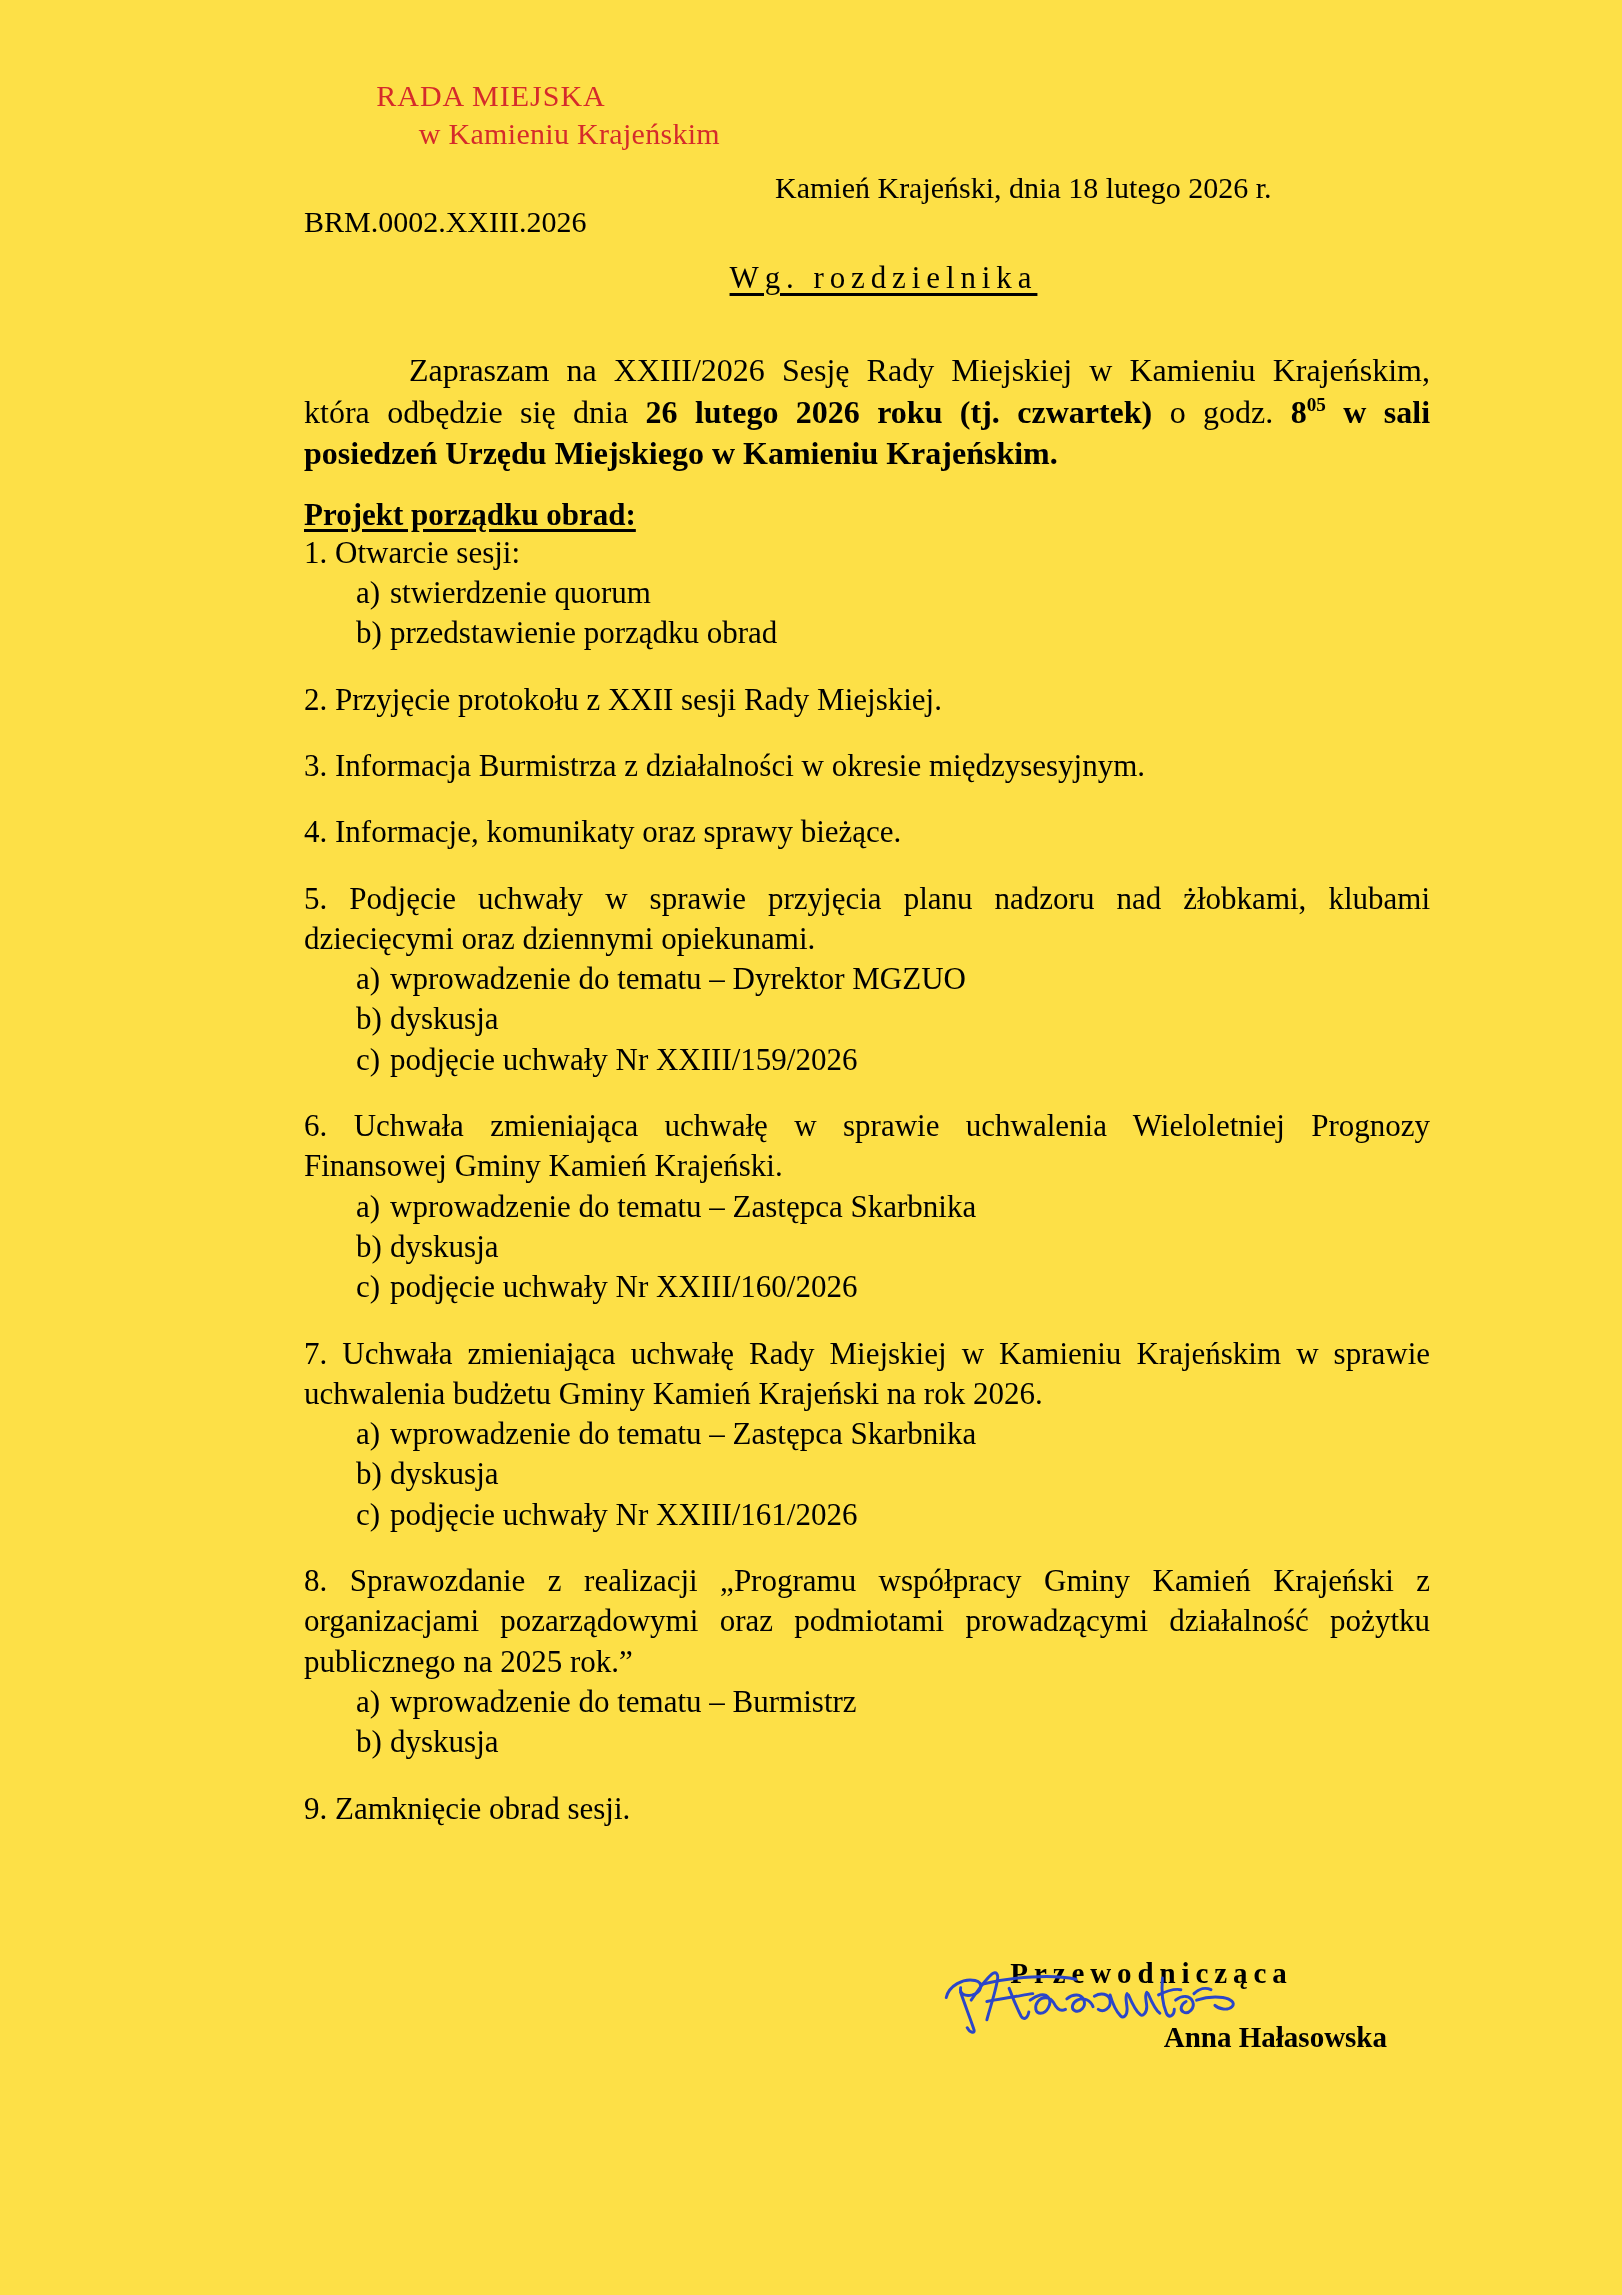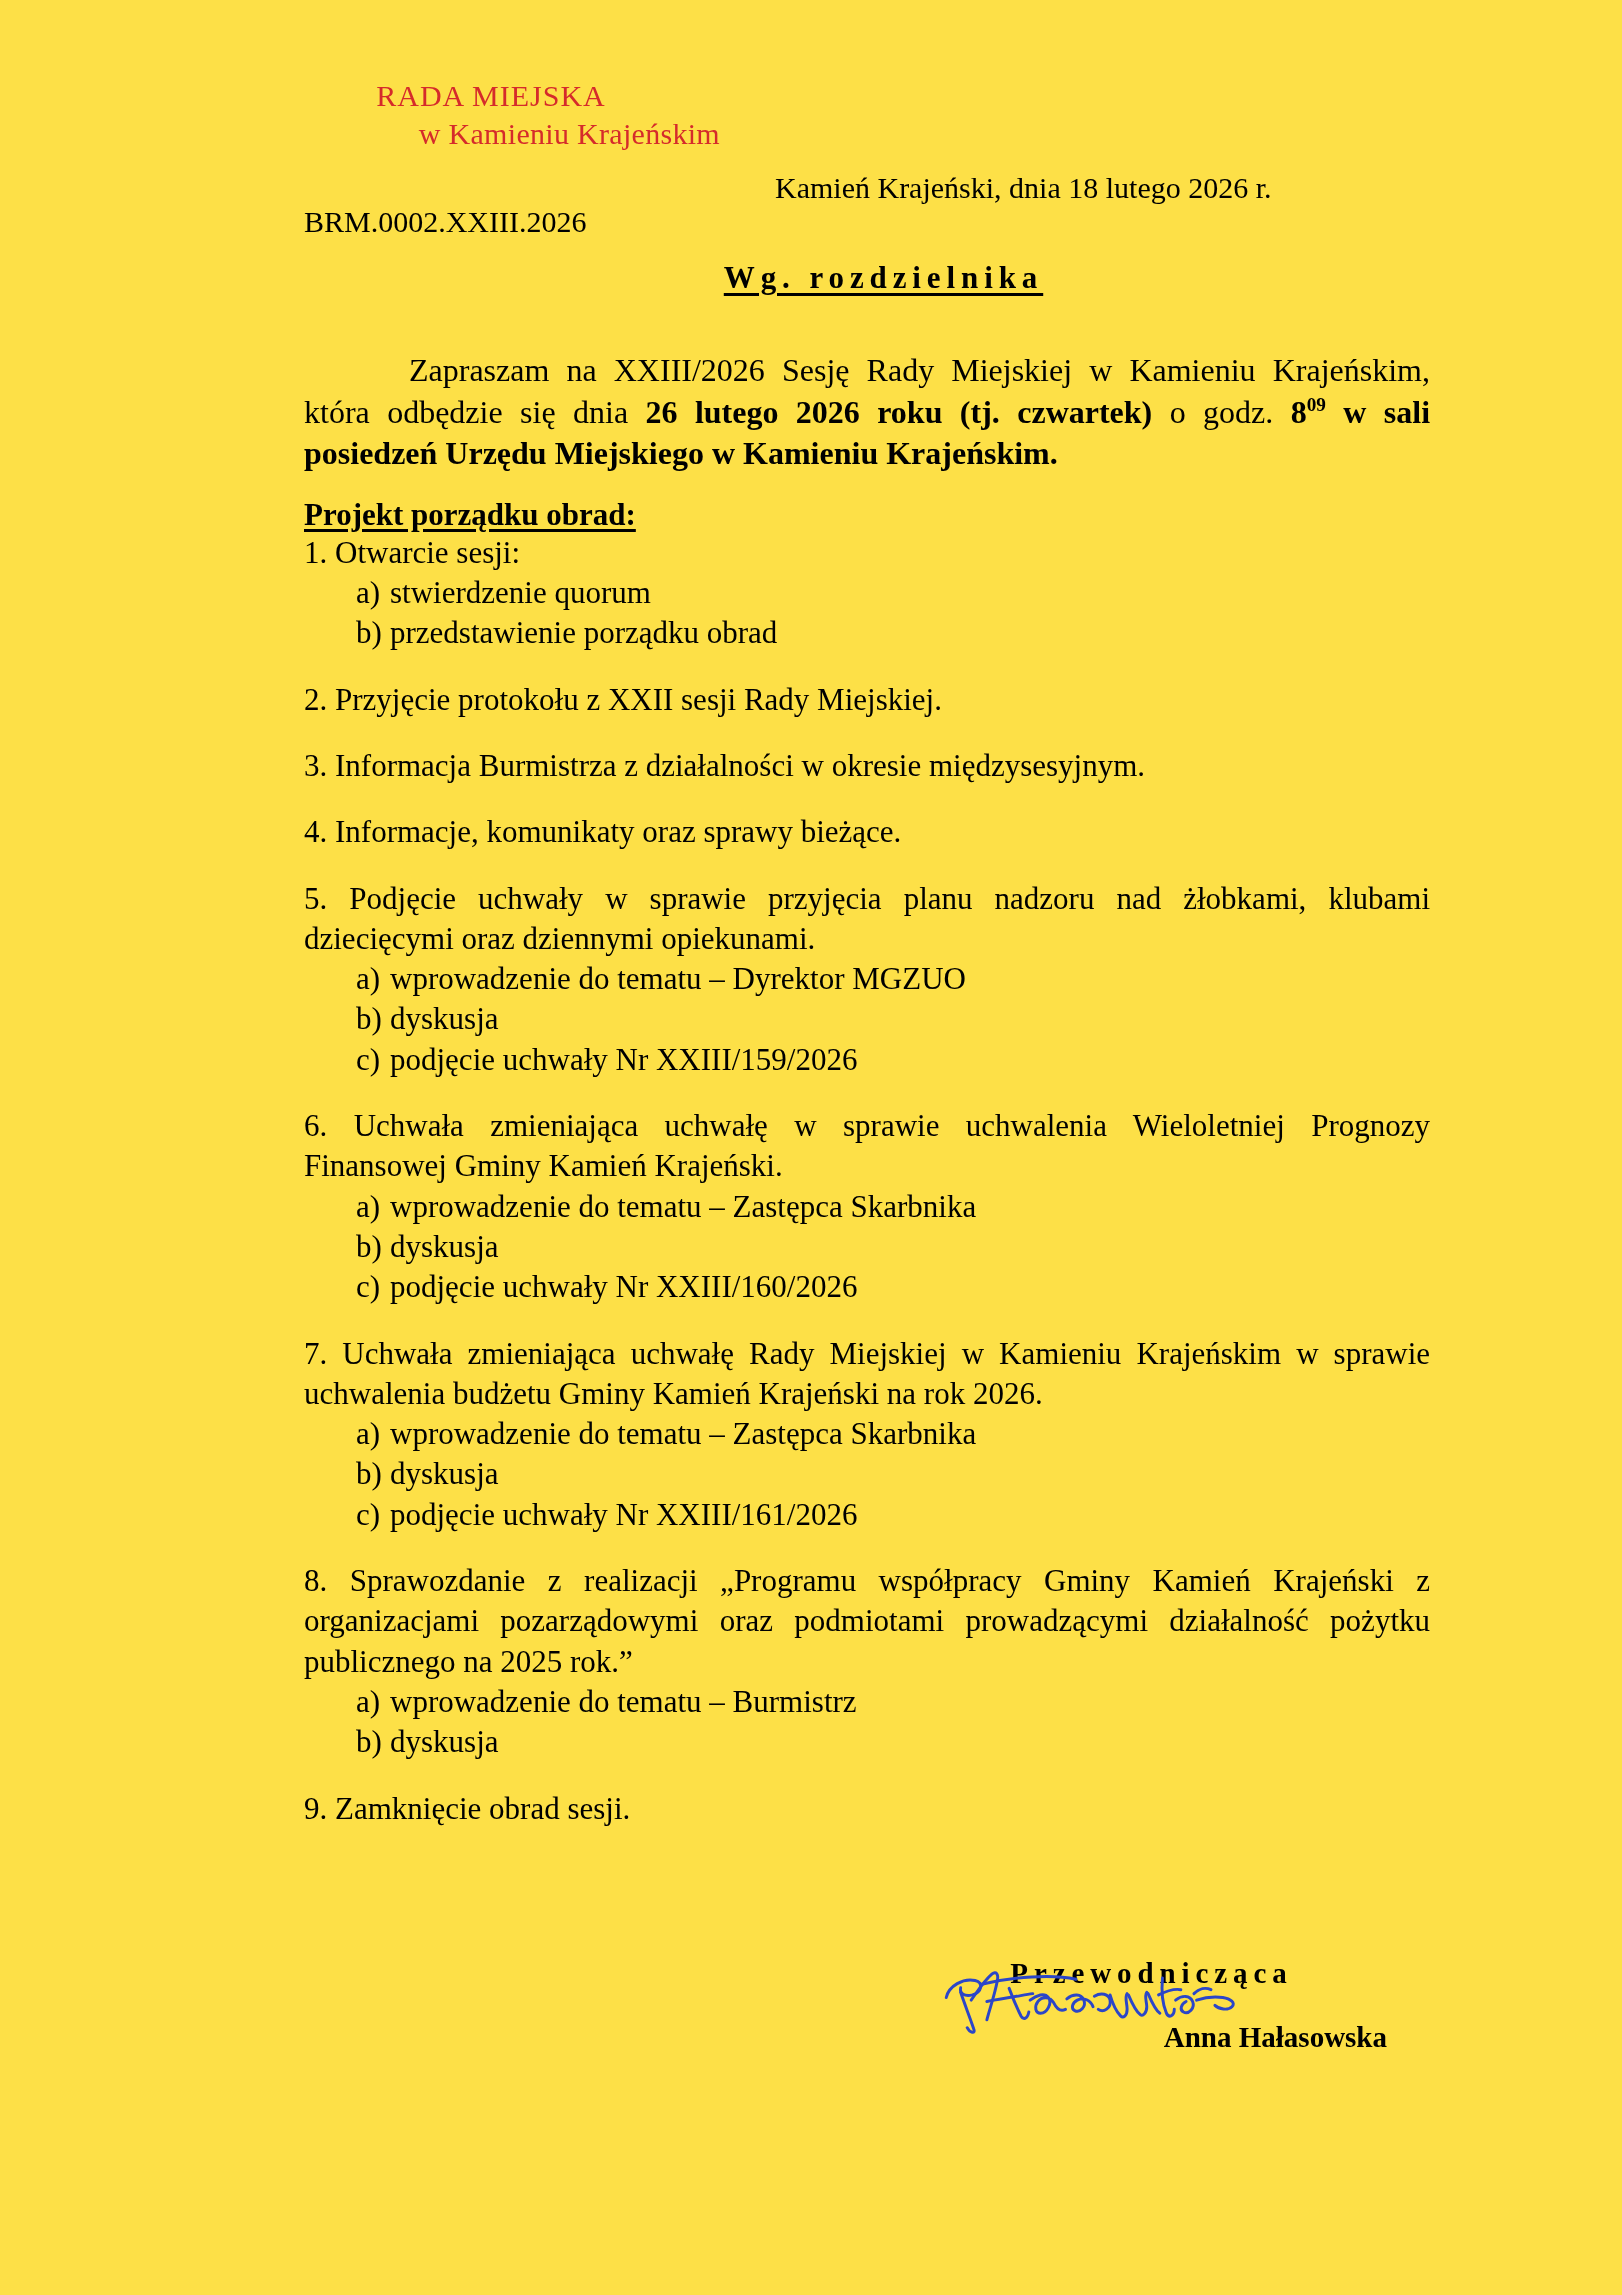--- a/index.html
+++ b/index.html
@@ -58,21 +58,21 @@
     position: absolute;
     left: 0;
     top: 260px;
     width: 1623px;
     text-align: center;
     padding-left: 144px;
     box-sizing: border-box;
   }
   .addressee span {
     font-size: 31px;
-    font-weight: bold;
+    font-weight: normal;
     letter-spacing: 5.9px;
     text-decoration: underline;
     text-underline-offset: 5.2px;
   }
 
   
   .body {
     position: absolute;
     left: 304px;
     top: 350px;
@@ -180,21 +180,21 @@
 
   <div class="placedate">Kamień Krajeński, dnia 18 lutego 2026 r.</div>
 
   <div class="addressee">
     <span>Wg. rozdzielnika</span>
   </div>
 
   <div class="body">
 
     <p class="intro">
-      <span>Zapraszam na XXIII/2026 Sesję Rady Miejskiej w Kamieniu Krajeńskim, która odbędzie się dnia </span><span class="b">26 lutego 2026 roku (tj. czwartek)</span><span> o godz. </span><span class="hour"><span>8</span><sup>09</sup></span><span> </span><span class="b">w sali posiedzeń Urzędu Miejskiego w Kamieniu Krajeńskim.</span>
+      <span>Zapraszam na XXIII/2026 Sesję Rady Miejskiej w Kamieniu Krajeńskim, która odbędzie się dnia </span><span class="b">26 lutego 2026 roku (tj. czwartek)</span><span> o godz. </span><span class="hour"><span>8</span><sup>05</sup></span><span> </span><span class="b">w sali posiedzeń Urzędu Miejskiego w Kamieniu Krajeńskim.</span>
     </p>
 
     <div>
       <span class="agenda-title">Projekt porządku obrad:</span>
     </div>
 
     <div id="agenda-list">
         <p class="item tight"><span>1. </span><span>Otwarcie sesji:</span></p>
         <div class="subs">
           <div class="sub"><span class="marker">a)</span><span>stwierdzenie quorum</span></div>

